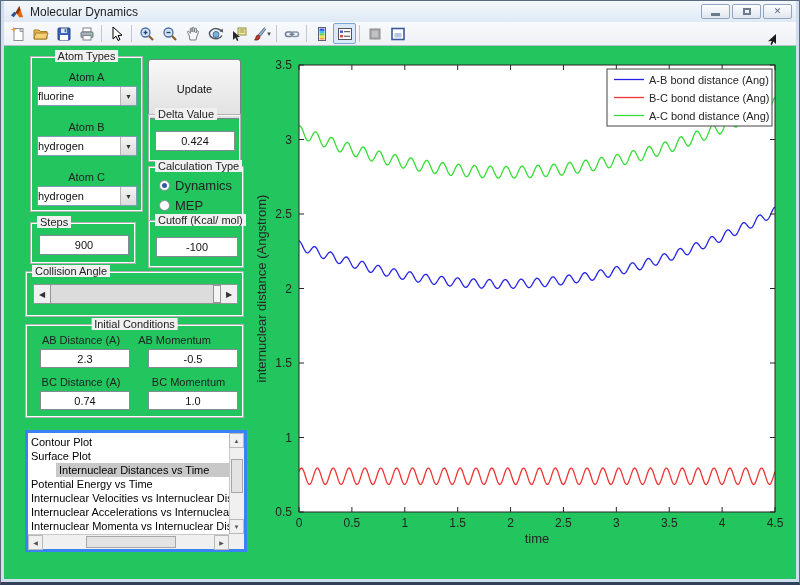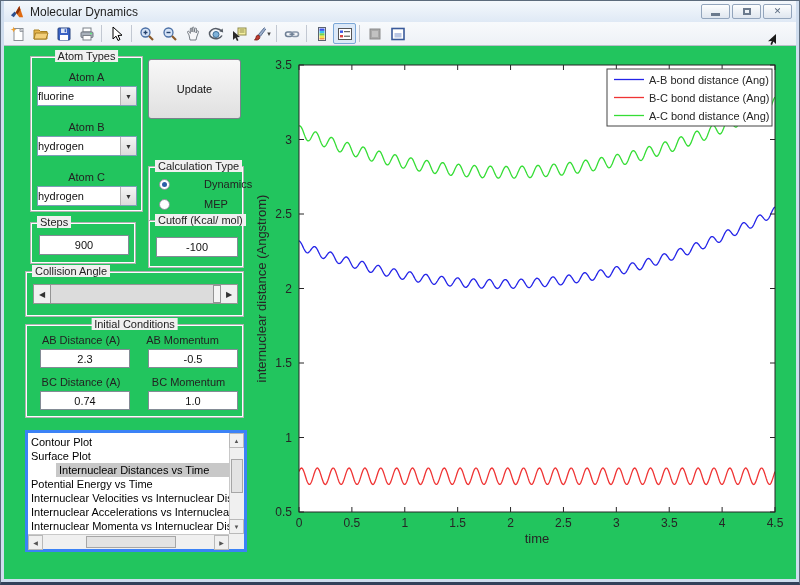--- a/index.html
+++ b/index.html
@@ -77,21 +77,21 @@
   }
   .radio-row { position:absolute; display:flex; align-items:center; gap:5px; }
   .radio {
     width:11px; height:11px; border:1px solid #8a9199; border-radius:50%;
     background:#fff; position:relative;
   }
   .radio.checked::after {
     content:""; position:absolute; left:2px; top:2px; width:5px; height:5px;
     border-radius:50%; background:#2d5fa8;
   }
-  .radio-label { font-size:11px; color:#222;margin-left:29px; }
+  .radio-label { font-size:13px; color:#222; }
   
   .slider { position:absolute; height:20px; border:1px solid #949494; background:#dcdcdc; }
   .sl-arrow {
     position:absolute; top:0; width:17px; height:18px; background:#f0f0f0;
     display:flex; align-items:center; justify-content:center; font-size:8px; color:#333;
   }
   .sl-arrow.left { left:0; border-right:1px solid #949494; }
   .sl-arrow.right { right:0; border-left:1px solid #949494; }
   .sl-thumb { position:absolute; top:0; width:8px; height:18px; background:#f4f4f4; border:1px solid #949494; }
   
@@ -277,20 +277,24 @@
       </div>
       <span class="ctl-label" style="top:114px;">Atom C</span>
       <div class="combo" style="left:6px; top:129px; width:100px;">
         <span class="combo-value">hydrogen</span>
         <span class="combo-arrow">▼</span>
       </div>
     </div>
 
     <div class="pushbtn" style="left:144px; top:13px; width:93px; height:60px;">Update</div>
 
+    <div class="panel" style="left:144px; top:68px; width:93px; height:48px;">
+      <span class="panel-title left">Delta Value</span>
+      <div class="editbox" style="left:6px; top:16px; width:80px; height:20px; line-height:19px;">0.424</div>
+    </div>
 
     <div class="panel" style="left:144px; top:120px; width:96px; height:56px;">
       <span class="panel-title left">Calculation Type</span>
       <div class="radio-row" style="left:10px; top:11px;">
         <span class="radio checked"></span>
         <span class="radio-label">Dynamics</span>
       </div>
       <div class="radio-row" style="left:10px; top:31px;">
         <span class="radio"></span>
         <span class="radio-label">MEP</span>
@@ -312,21 +316,21 @@
       <div class="slider" style="left:7px; top:12px; width:205px;">
         <span class="sl-arrow left">◀</span>
         <span class="sl-thumb" style="left:179px;"></span>
         <span class="sl-arrow right">▶</span>
       </div>
     </div>
 
     <div class="panel" style="left:21px; top:278px; width:219px; height:94px;">
       <span class="panel-title centered">Initial Conditions</span>
       <span class="ctl-label" style="top:9px; left:0; width:110px;">AB Distance (A)</span>
-      <span class="ctl-label" style="top:9px; left:104px; width:105px;">AB Momentum</span>
+      <span class="ctl-label" style="top:9px; left:96px; width:105px;">AB Momentum</span>
       <div class="editbox" style="left:14px; top:24px; width:90px; height:19px;">2.3</div>
       <div class="editbox" style="left:122px; top:24px; width:90px; height:19px;">-0.5</div>
       <span class="ctl-label" style="top:51px; left:0; width:110px;">BC Distance (A)</span>
       <span class="ctl-label" style="top:51px; left:110px; width:105px;">BC Momentum</span>
       <div class="editbox" style="left:14px; top:66px; width:90px; height:19px;">0.74</div>
       <div class="editbox" style="left:122px; top:66px; width:90px; height:19px;">1.0</div>
     </div>
 
     <div class="listbox" style="left:21px; top:384px; width:222px; height:122px;">
       <div class="list-items">

